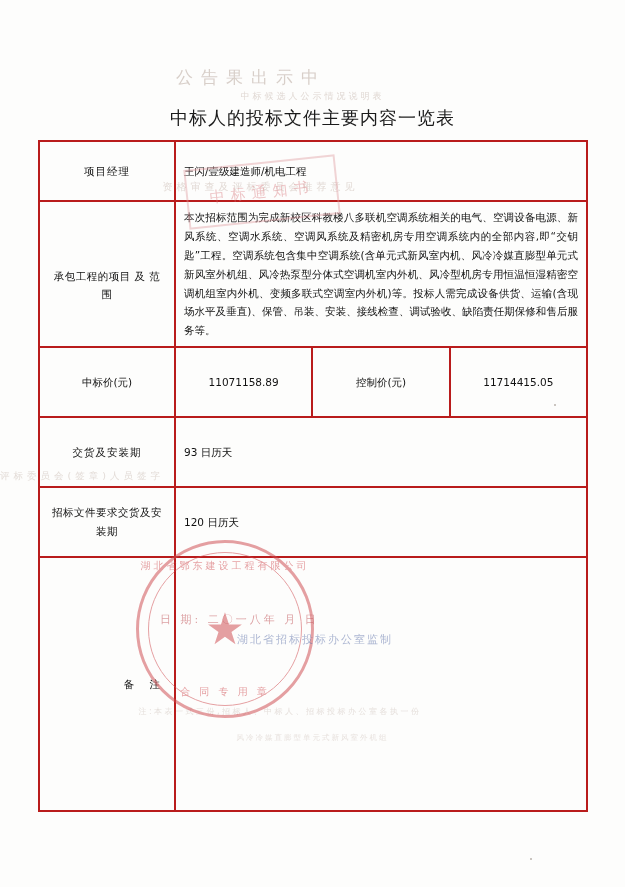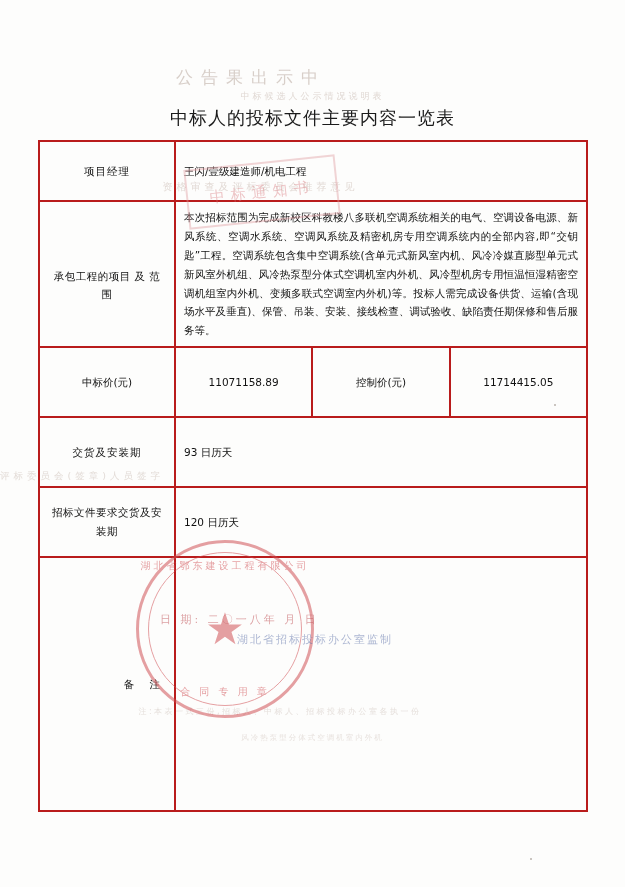--- a/index.html
+++ b/index.html
@@ -274,21 +274,21 @@
 <div class="page">
 
   <div class="ghost-top">公告果出示中</div>
   <div class="ghost-top2">中标候选人公示情况说明表</div>
 
   <div class="doc-title">中标人的投标文件主要内容一览表</div>
 
   <div class="ghost-mid">资格审查及评标委员会推荐意见</div>
   <div class="ghost-low">评标委员会(签章)人员签字</div>
   <div class="ghost-foot">注:本表一式三份,招标人、中标人、招标投标办公室各执一份</div>
-  <div class="ghost-foot2">风冷热泵型分体式空调机室内外机</div>
+  <div class="ghost-foot2">风冷冷媒直膨型单元式新风室外机组</div>
 
   <table class="main">
     <tbody>
         <tr>
       <td class="label cell-pad-mid">项目经理</td>
       <td class="value" colspan="3">王闪/壹级建造师/机电工程</td>
     </tr>
     <tr>
       <td class="label-wide">
         <div class="remark-stack">

